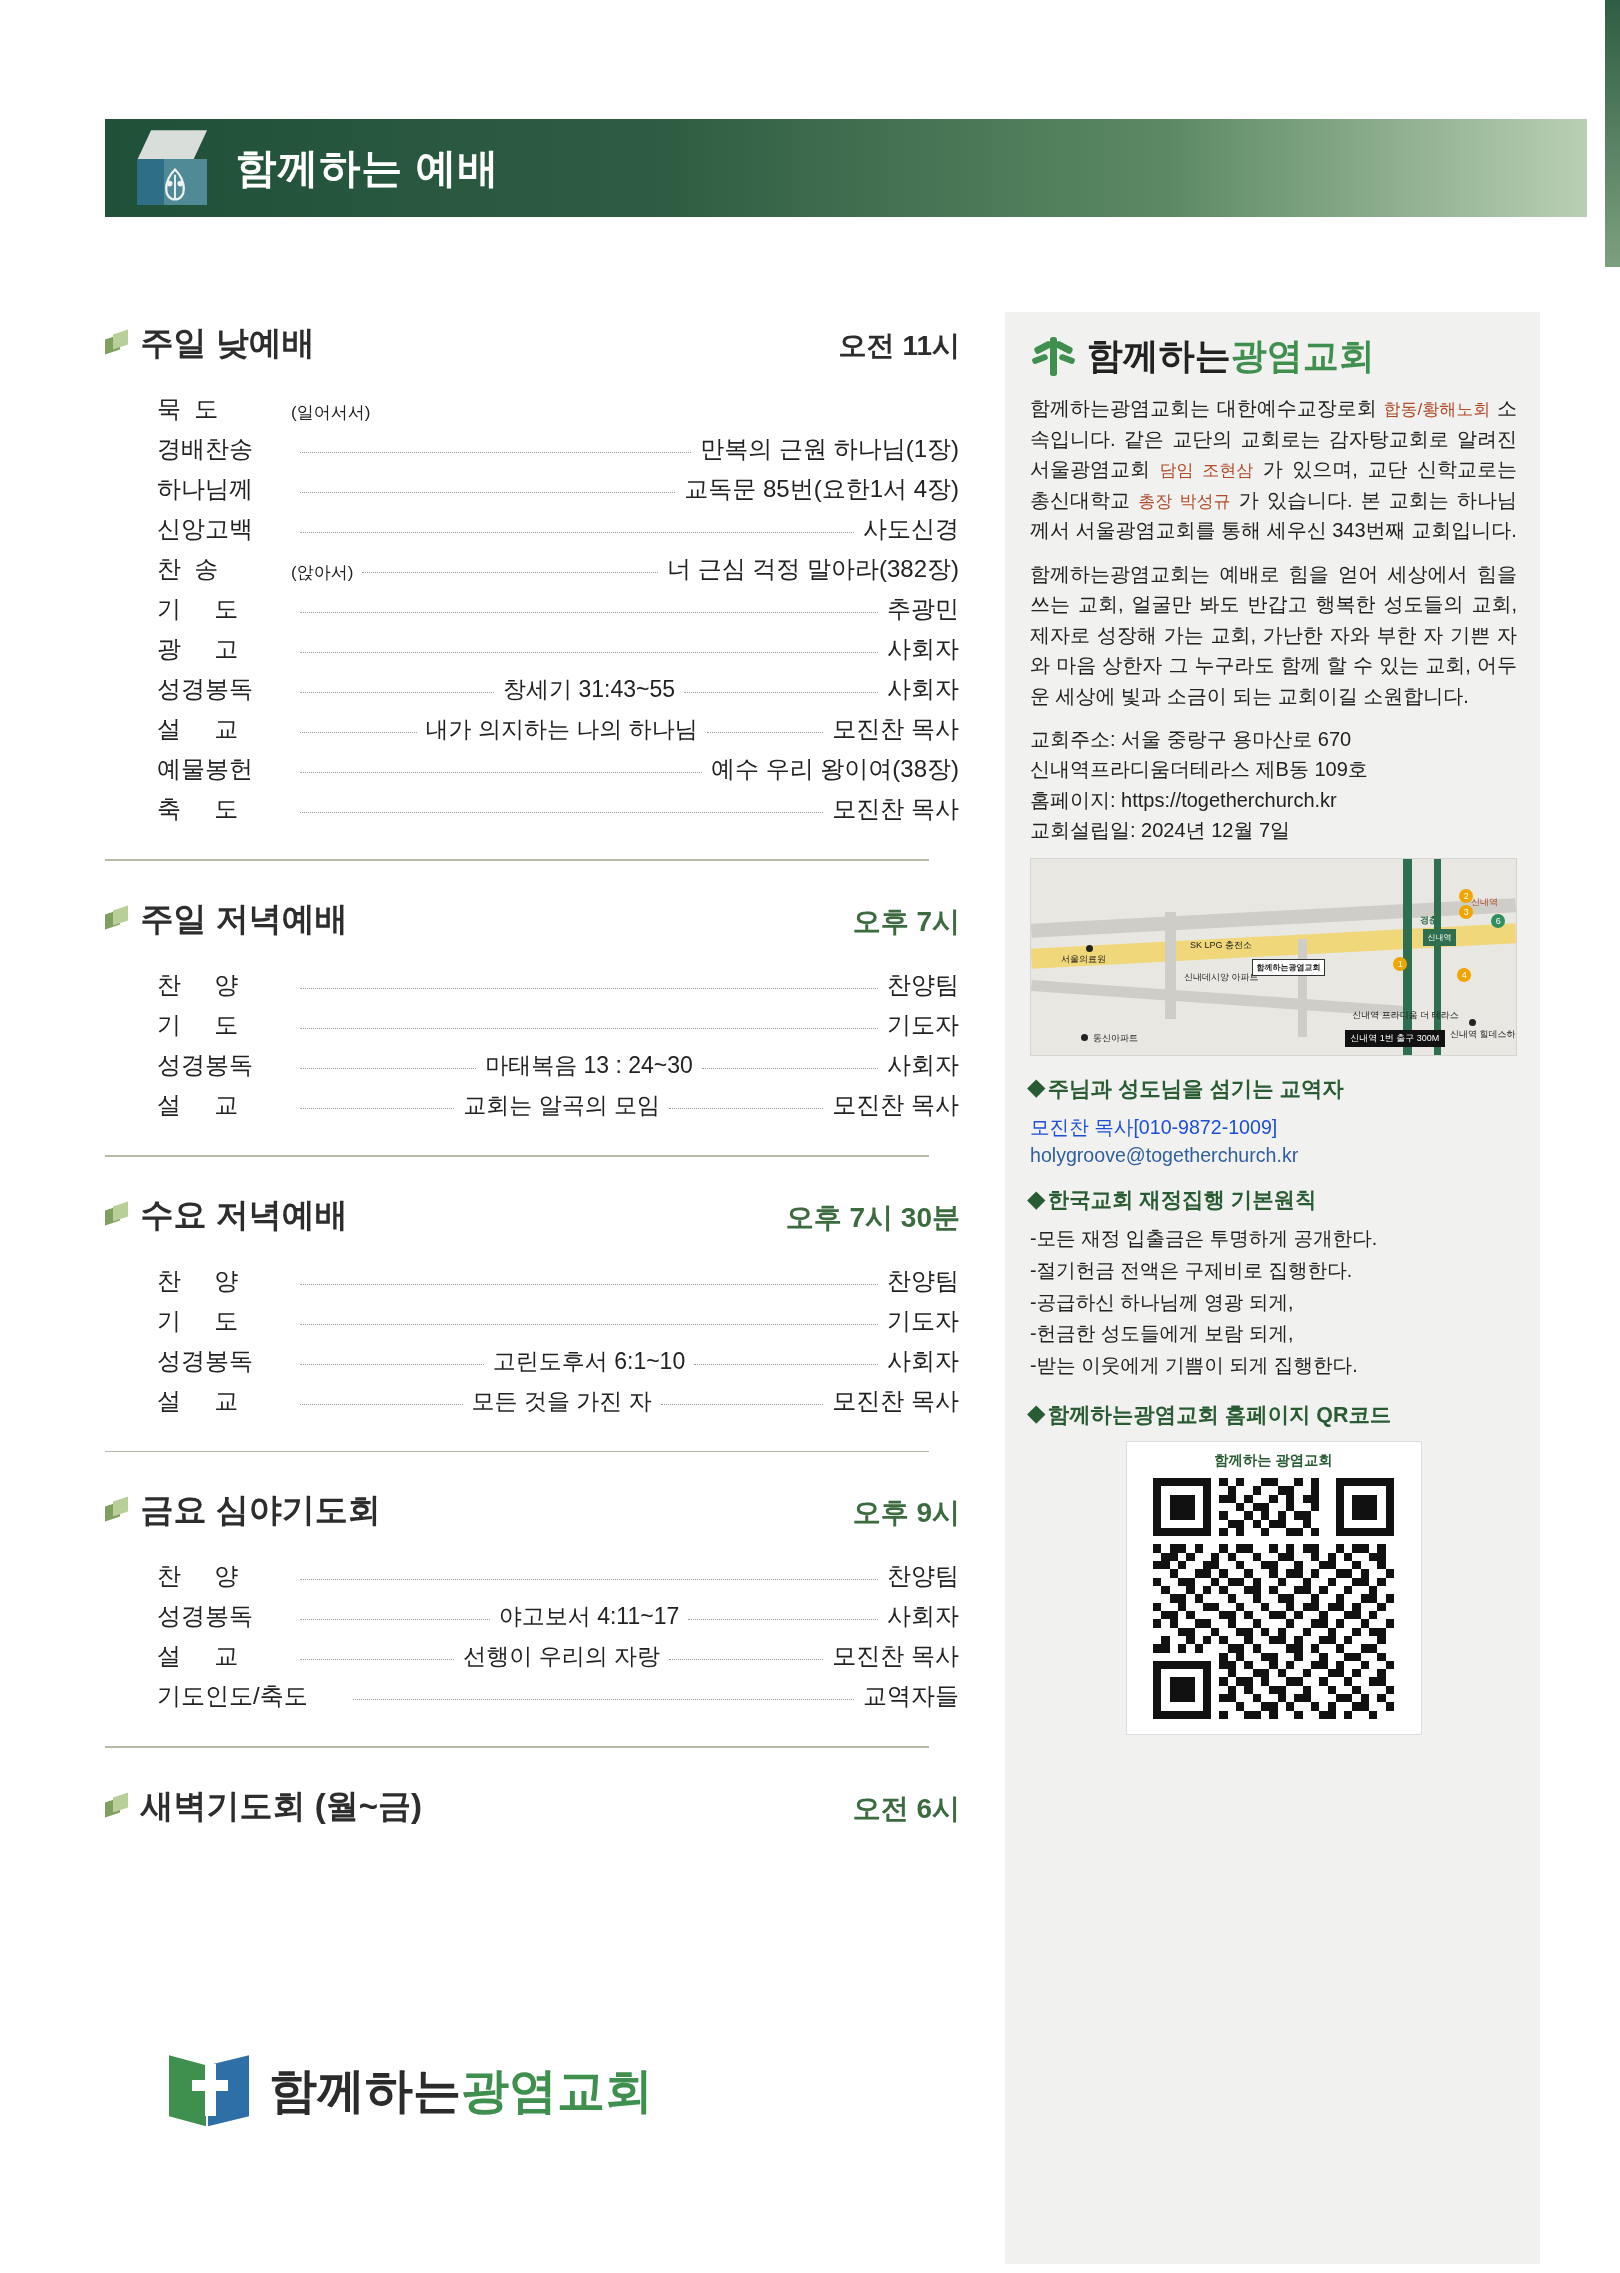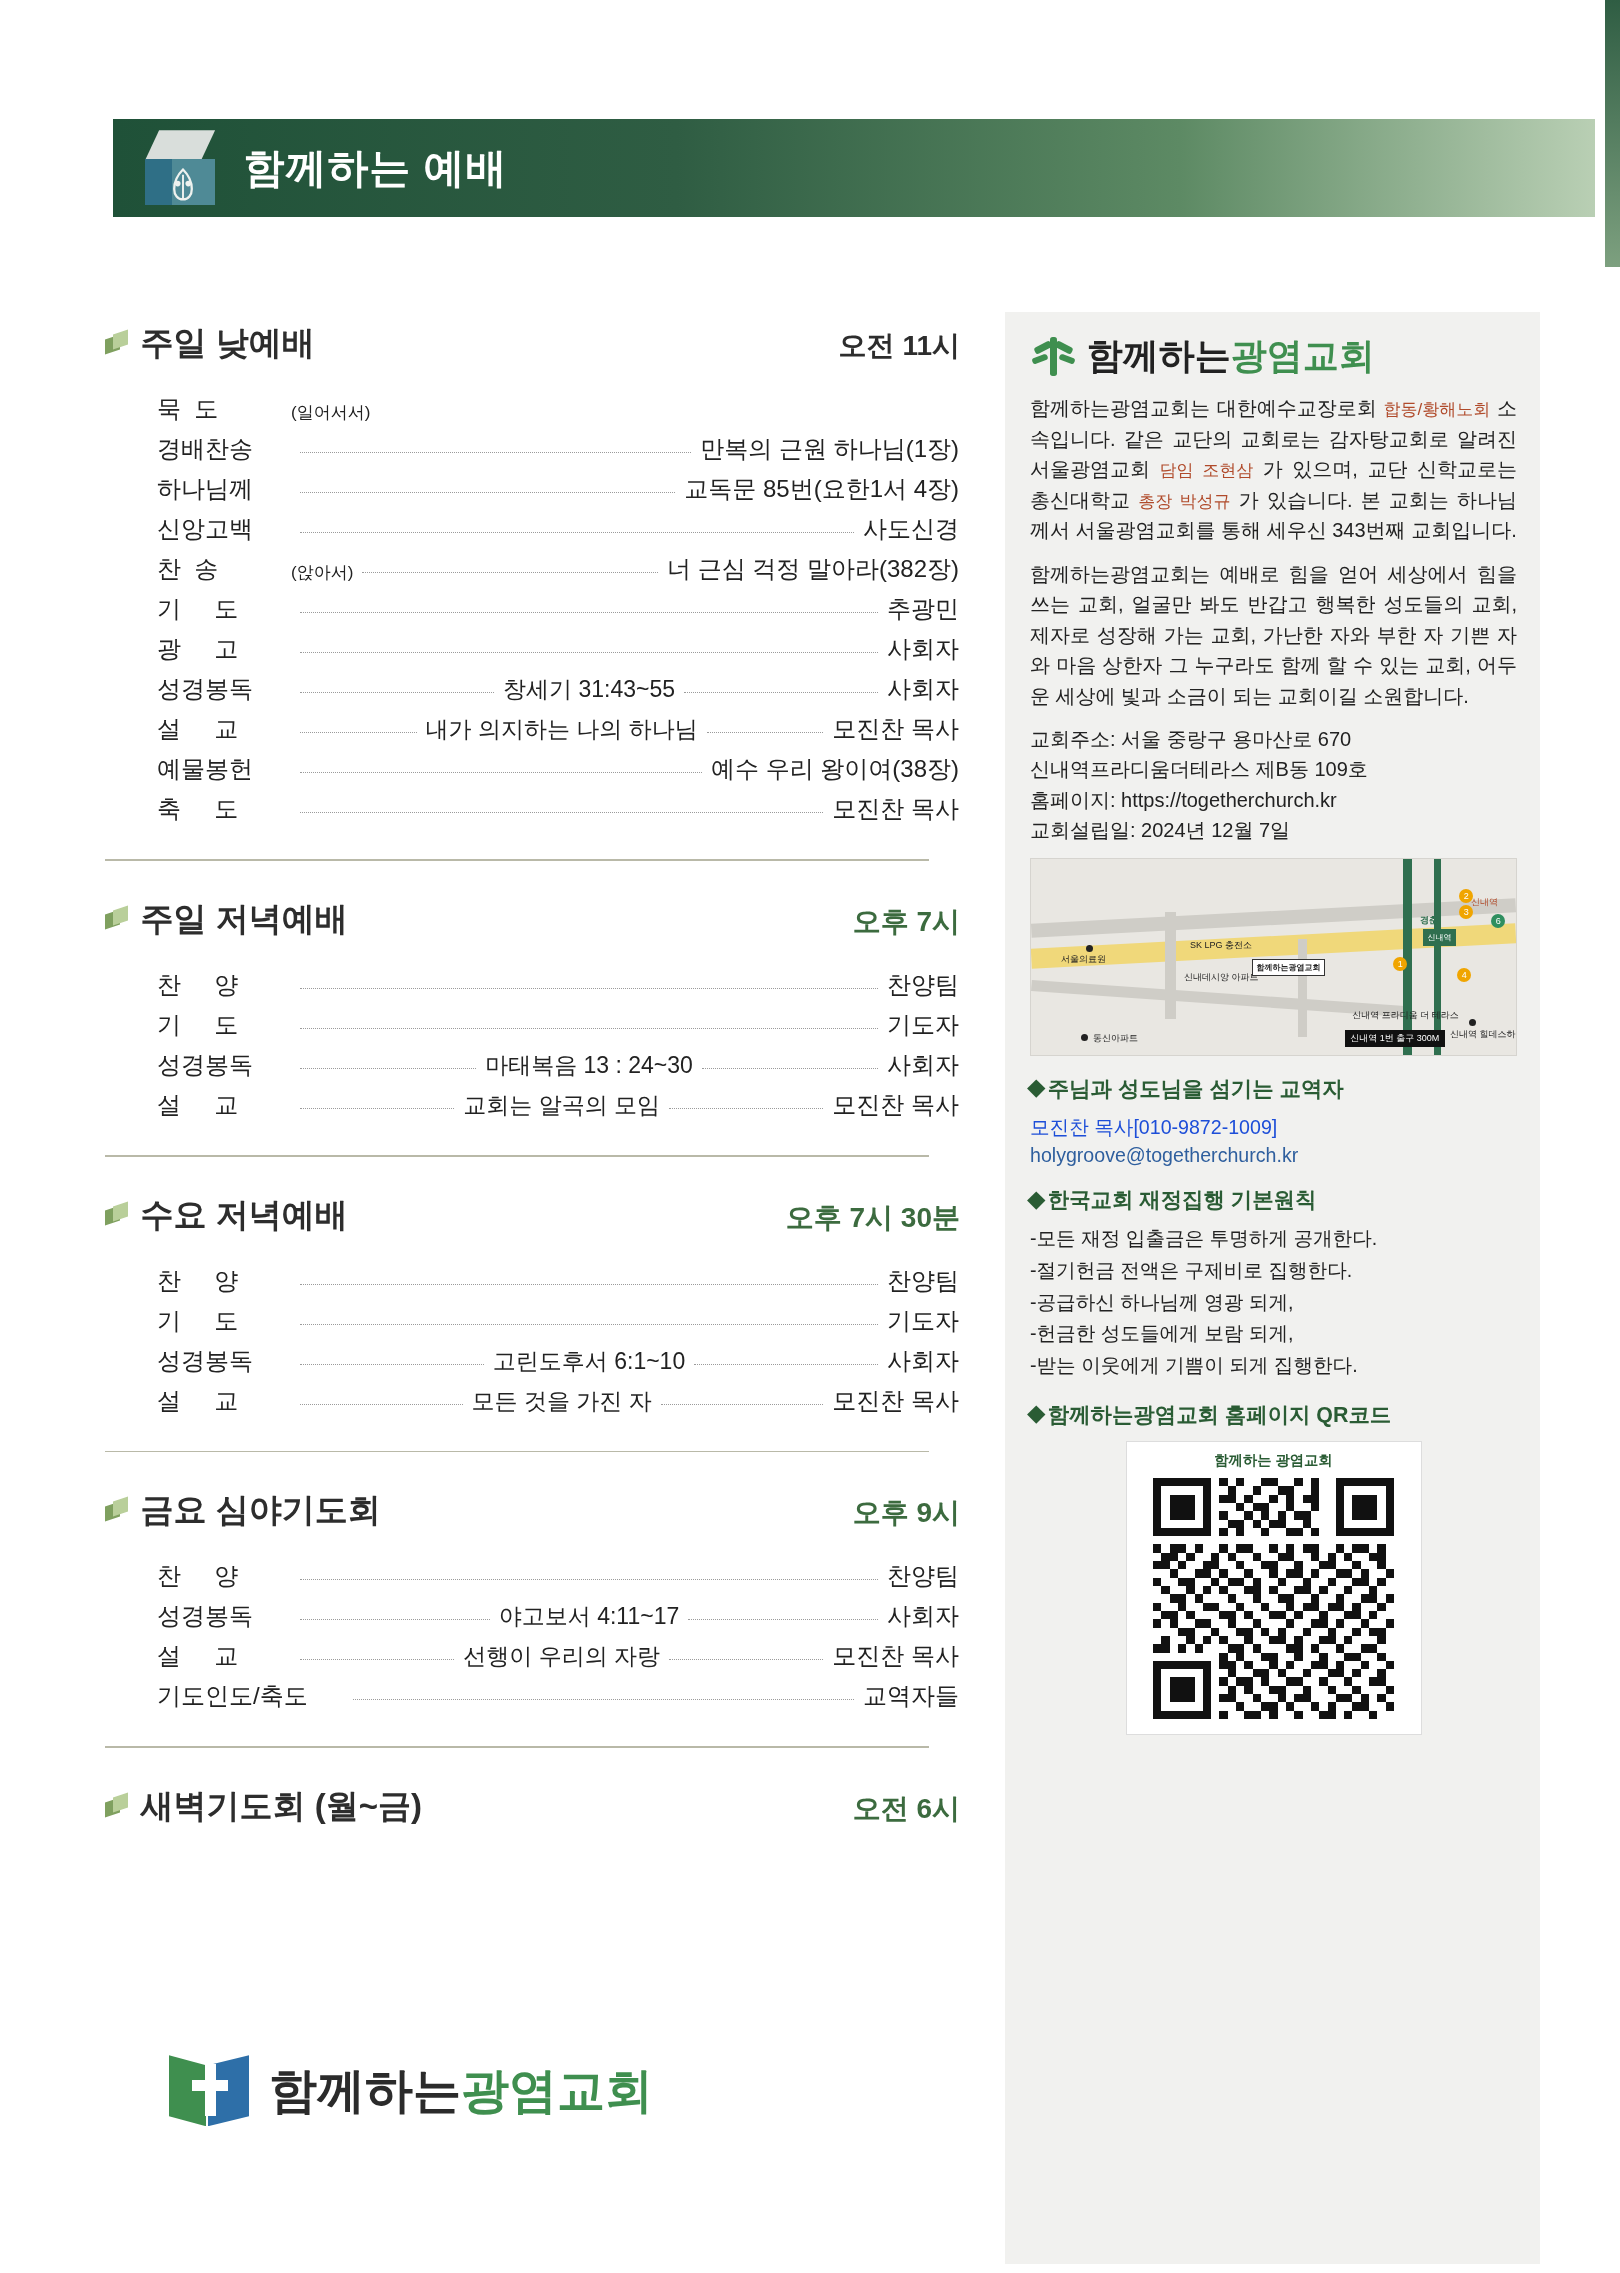--- a/index.html
+++ b/index.html
@@ -16,21 +16,21 @@
   
   .right-edge{
     position:absolute;top:0;right:0;width:16px;height:267px;
     background:linear-gradient(180deg,#2f5d43,#7da07f);
   }
 
   
   .banner{
     position:absolute;left:105px;top:119px;width:1482px;height:98px;
     background:linear-gradient(90deg,#1f5138 0%,#2f5d43 38%,#5d8a64 72%,#b9cfb4 100%);
-    display:flex;align-items:center;margin-left:8px;
+    display:flex;align-items:center;
   }
   .banner-icon{
     width:86px;height:86px;margin-left:25px;position:relative;
   }
   .banner-icon .cube-top{
     position:absolute;left:7.1px;top:5.3px;width:70px;height:30px;
     background:#d9dedb;
     clip-path:polygon(20% 0%,100% 0%,80% 100%,0% 100%);
   }
   .banner-icon .cube-left{

